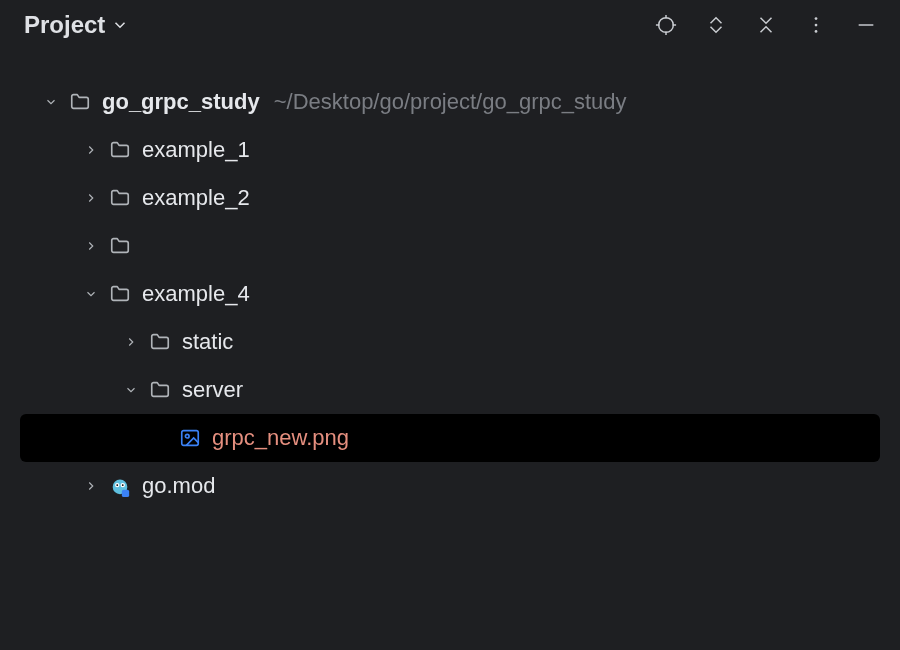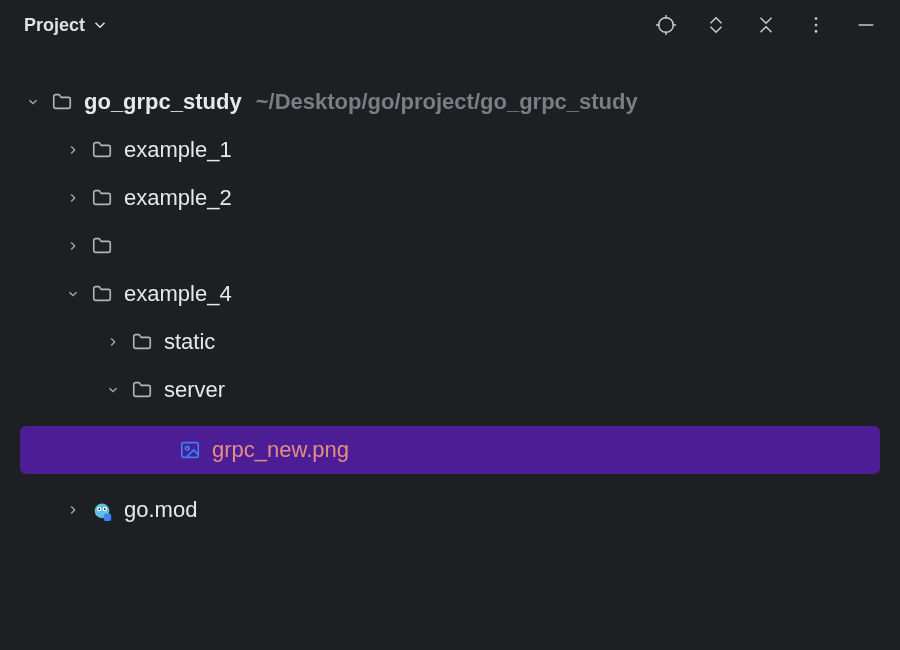--- a/index.html
+++ b/index.html
@@ -15,21 +15,21 @@
     width: 100%; height: 100%;
     display: flex; flex-direction: column;
   }
   .header {
     display: flex; align-items: center;
     padding: 10px 16px 14px 24px;
     height: 54px;
   }
   .title {
     font-weight: 700;
-    font-size: 18px;
+    font-size: 24px;
     display: flex; align-items: center; gap: 6px;
     cursor: pointer;
   }
   .title .chev {
     width: 18px; height: 18px; stroke: #dfe1e5;
   }
   .header-actions {
     margin-left: auto;
     display: flex; align-items: center; gap: 26px;
     padding-right: 6px;
@@ -42,29 +42,29 @@
   }
   .iconbtn svg { width: 22px; height: 22px; stroke: currentColor; fill: none; stroke-width: 1.6; }
   .tree {
     flex: 1;
     padding-top: 24px;
     overflow: hidden;
   }
   .row {
     display: flex; align-items: center;
     height: 48px;
-    padding-left: 22px;
+    padding-left: 40px;
     cursor: pointer;
     font-size: 22px;
     white-space: nowrap;
   }
   .row.selected {
-    background: #4c1d95;
+    background: #000000;
     border-radius: 6px;
-    margin: 12px 20px;
+    margin: 0 20px;
     padding-left: 10px; 
   }
   .caret {
     width: 22px; height: 22px;
     flex: 0 0 22px;
     display: flex; align-items: center; justify-content: center;
     color: #b0b4b9;
   }
   .caret svg { width: 14px; height: 14px; stroke: currentColor; fill: none; stroke-width: 2; }
   .nodeicon {
@@ -73,21 +73,21 @@
     margin: 0 10px 0 6px;
     display: flex; align-items: center; justify-content: center;
   }
   .nodeicon svg { width: 22px; height: 22px; }
   .folder-stroke { stroke: #b0b4b9; fill: none; stroke-width: 1.8; stroke-linejoin: round; }
   .image-stroke { stroke: #3b82f6; fill: none; stroke-width: 1.8; }
   .label { color: #e6e8ec; }
   .label.bold { font-weight: 700; }
   .label.vcs-added { color: #6fcf7e; }
   .label.vcs-modified { color: #e58f7f; }
-  .path-suffix { margin-left: 14px; color: #7a7d83; font-weight: bold; }
+  .path-suffix { margin-left: 14px; color: #7a7d83; }
   
   .sp { display:inline-block; }
 </style>
 </head>
 <body>
 
 <div class="panel">
 
   <div class="header">
     <div class="title">

